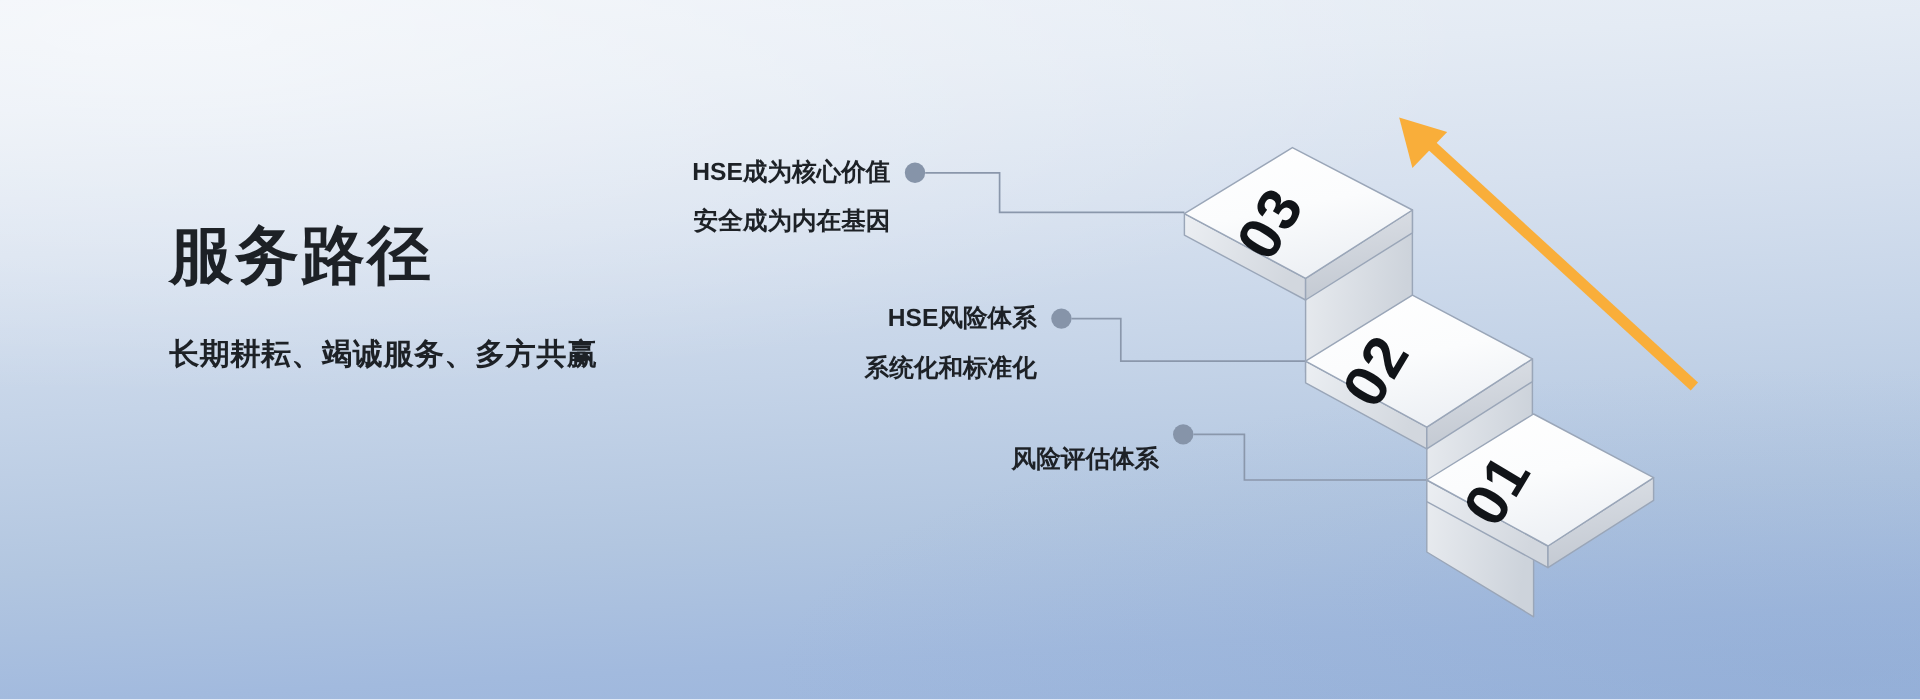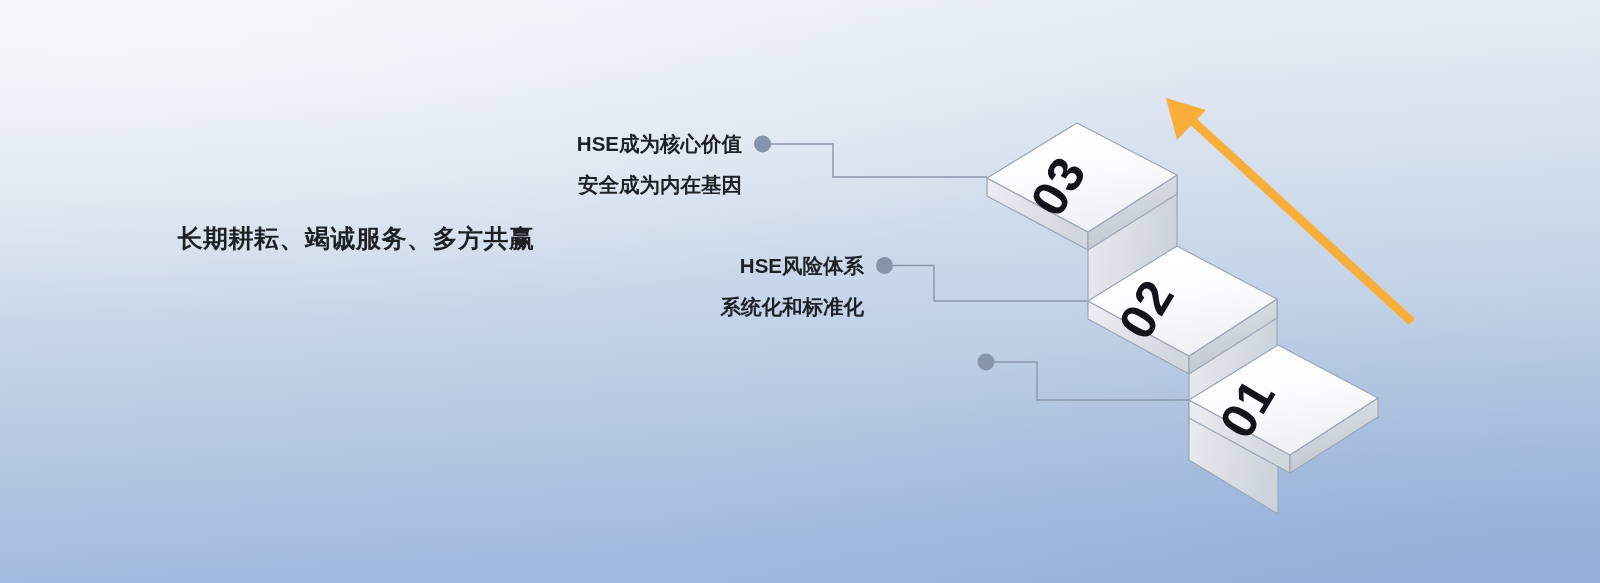--- a/index.html
+++ b/index.html
@@ -45,21 +45,20 @@
     white-space: nowrap;
   }
   .subtitle {
     margin: 0;
     padding-top: 36px;
     font-size: 25px;
     font-weight: 700;
     letter-spacing: 0.5px;
     color: #1d2126;
     white-space: nowrap;
-    text-align: center;
   }
 
   
   .caption {
     position: absolute;
     text-align: right;
     color: #1d2126;
     font-size: 20.5px;
     font-weight: 600;
     line-height: 1.0;
@@ -99,20 +98,21 @@
   }
 </style>
 </head>
 <body>
 
 <div id="stage">
 
   <div id="bgwash"></div>
 
   <div class="headings">
+    <h1 class="title">服务路径</h1>
     <p class="subtitle">长期耕耘、竭诚服务、多方共赢</p>
   </div>
 
   <svg class="layer" id="connectors-layer" viewBox="0 0 1600 583">
     <g>
       <circle class="connector-dot" cx="762.5" cy="144" r="8.5"></circle>
       <path class="connector-path" d="M771 144 L833 144 L833 177 L987 177"></path>
     </g>
     <g>
       <circle class="connector-dot" cx="884.5" cy="265.5" r="8.5"></circle>
@@ -126,20 +126,21 @@
 
   <div class="caption" id="caption-3">
     <span class="line1">HSE成为核心价值</span>
     <span class="line2">安全成为内在基因</span>
   </div>
   <div class="caption" id="caption-2">
     <span class="line1">HSE风险体系</span>
     <span class="line2">系统化和标准化</span>
   </div>
   <div class="caption" id="caption-1">
+    <span class="line2">风险评估体系</span>
   </div>
 
   <svg class="layer" id="steps-layer" viewBox="0 0 1600 583">
     <defs>
       <linearGradient id="topFaceGrad" x1="0" y1="0" x2="0.35" y2="1">
         <stop offset="0%" stop-color="#ffffff"></stop>
         <stop offset="55%" stop-color="#fbfcfd"></stop>
         <stop offset="100%" stop-color="#eef1f5"></stop>
       </linearGradient>
       <linearGradient id="leftFaceGrad" x1="0" y1="0" x2="1" y2="0.35">

